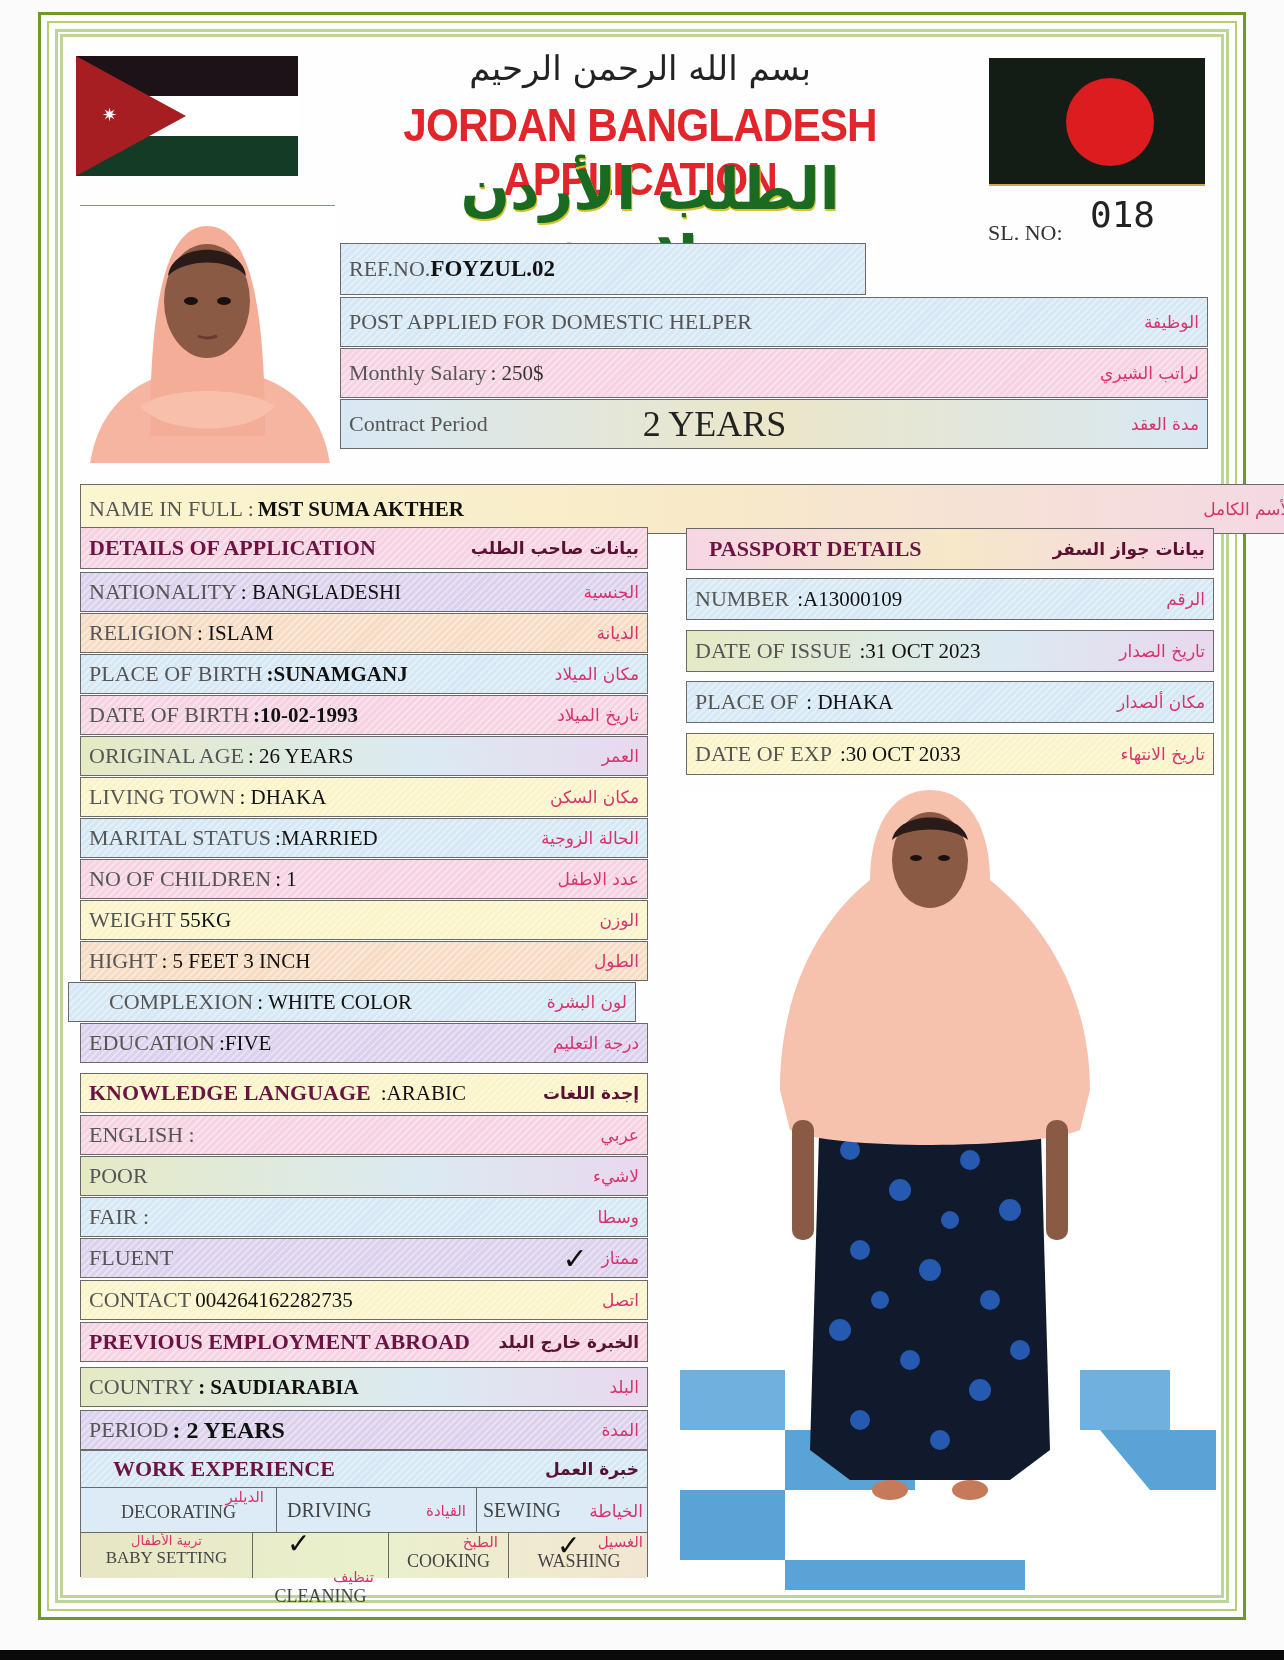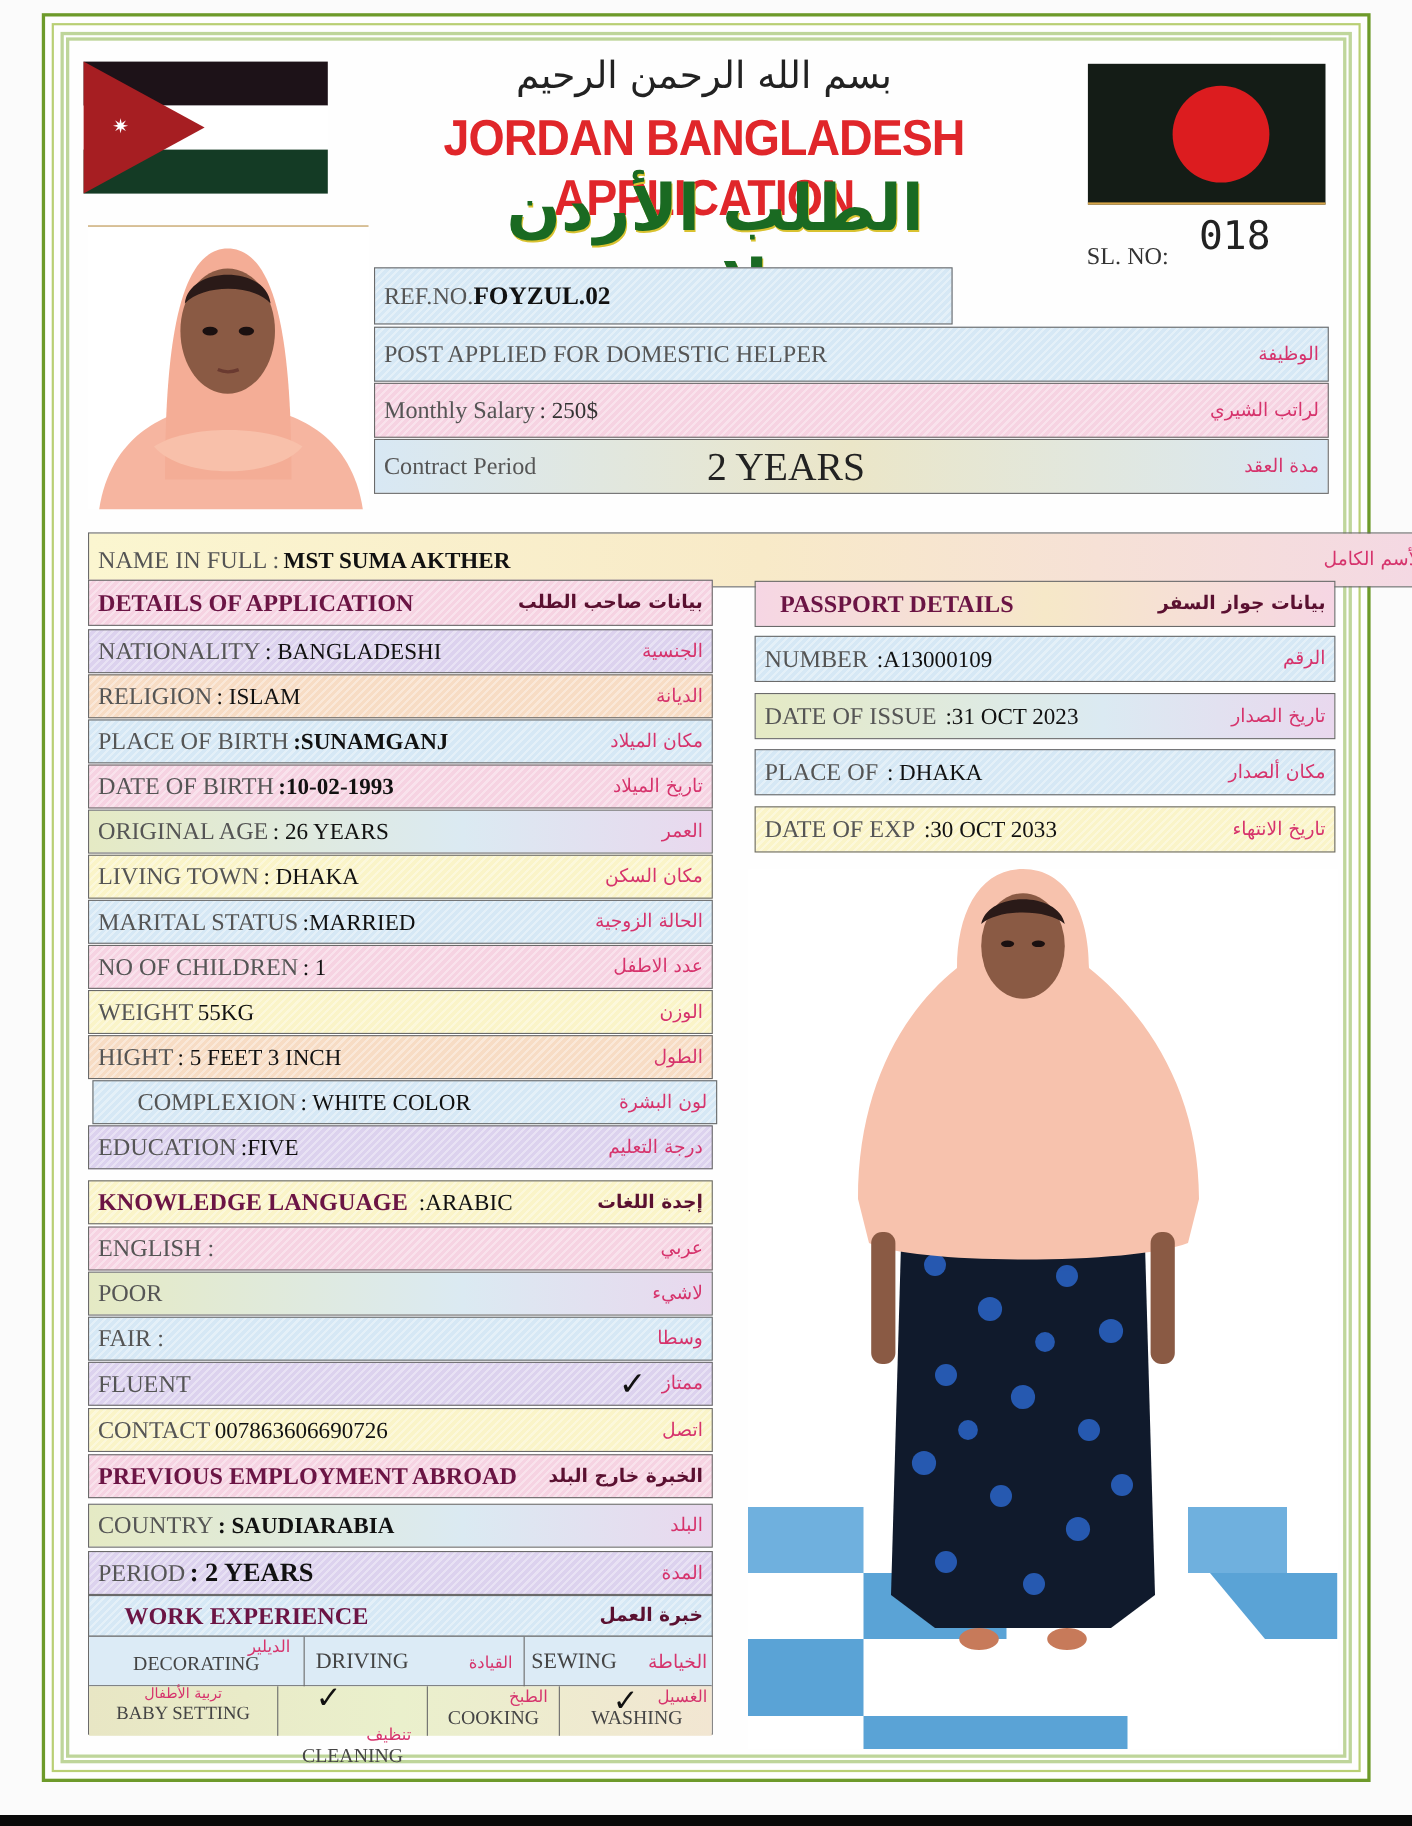--- a/index.html
+++ b/index.html
@@ -177,21 +177,21 @@
     <div class="row c-yellow" style="left: 80px; top: 900px; width: 568px; height: 40px;">
       <span class="lbl">WEIGHT</span>
       <span class="val">55KG</span>
       <span class="ar">الوزن</span>
     </div>
     <div class="row c-peach" style="left: 80px; top: 941px; width: 568px; height: 40px;">
       <span class="lbl">HIGHT</span>
       <span class="val">: 5 FEET 3 INCH</span>
       <span class="ar">الطول</span>
     </div>
-    <div class="row c-blue" style="left: 84px; top: 982px; width: 568px; height: 40px; padding-left: 40px;">
+    <div class="row c-blue" style="left: 68px; top: 982px; width: 568px; height: 40px; padding-left: 40px;">
       <span class="lbl">COMPLEXION</span>
       <span class="val">: WHITE COLOR</span>
       <span class="ar">لون البشرة</span>
     </div>
     <div class="row c-lav" style="left: 80px; top: 1023px; width: 568px; height: 40px;">
       <span class="lbl">EDUCATION</span>
       <span class="val">:FIVE</span>
       <span class="ar">درجة التعليم</span>
     </div>
   </div>
@@ -215,21 +215,21 @@
   <span class="ar">وسطا</span>
 </div>
 <div class="row c-lav" style="left:80px;top:1238px;width:568px;height:40px;">
   <span class="lbl">FLUENT</span>
   <span class="check" style="margin-right:0;">✓</span>
   <span class="ar" style="margin-left:14px;">ممتاز</span>
 </div>
 
 <div class="row c-yellow" style="left:80px;top:1280px;width:568px;height:40px;">
   <span class="lbl">CONTACT</span>
-  <span class="val">007863606690726</span>
+  <span class="val">004264162282735</span>
   <span class="ar">اتصل</span>
 </div>
 
 <div class="row c-pink" style="left:80px;top:1322px;width:568px;height:40px;">
   <span class="head">PREVIOUS EMPLOYMENT ABROAD</span>
   <span class="ar head-ar">الخبرة خارج البلد</span>
 </div>
 <div class="row c-mix1" style="left:80px;top:1367px;width:568px;height:40px;">
   <span class="lbl">COUNTRY</span>
   <span class="val b">: SAUDIARABIA</span>

